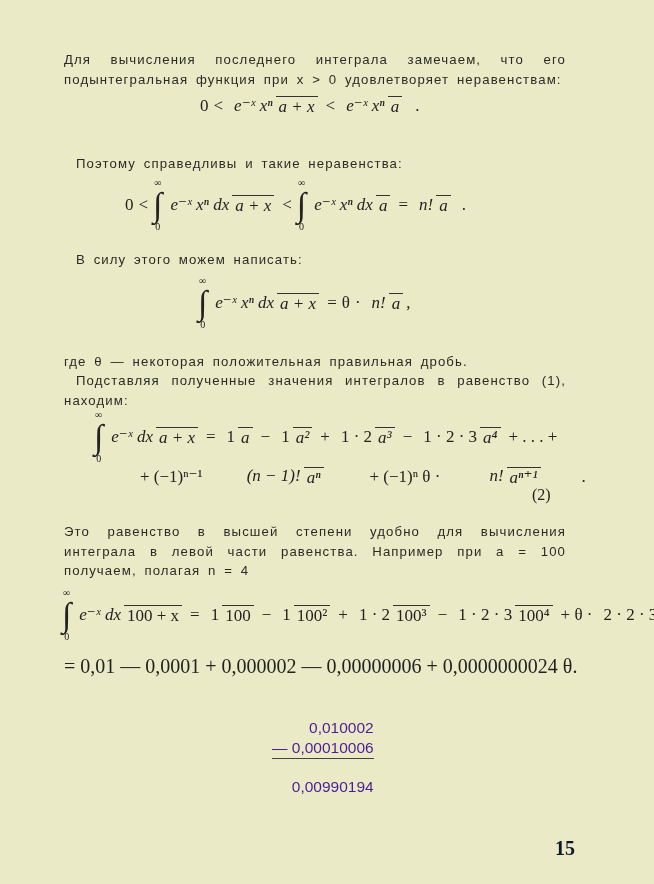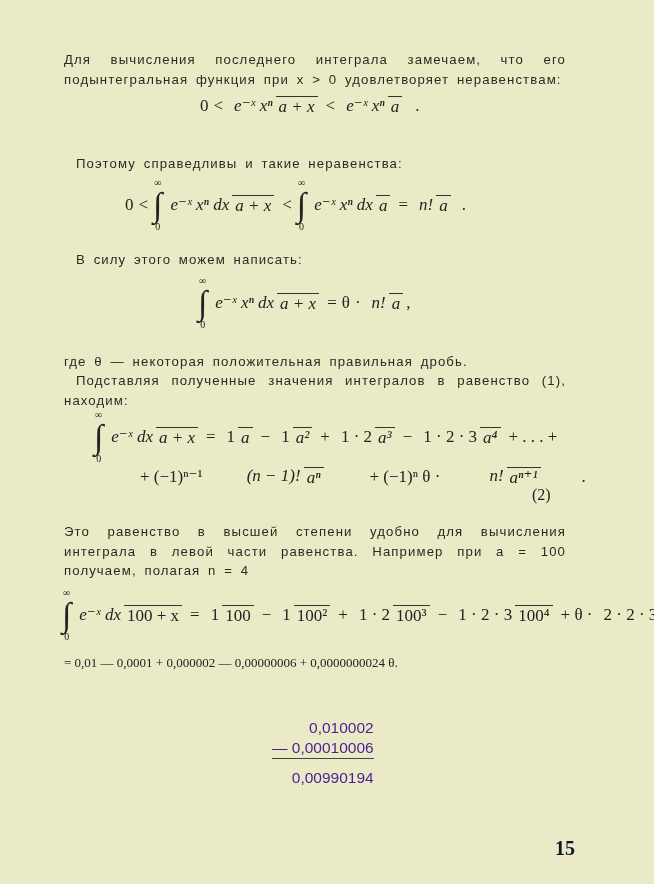--- a/index.html
+++ b/index.html
@@ -194,23 +194,23 @@
         <span class="den">100⁴</span>
       </span>
     <span class="op">+ θ ·</span>
     <span class="frac">
         <span class="num">2 · 2 · 3 · 4</span>
         <span class="den">100⁵</span>
       </span>
     <span class="op">=</span>
   </div>
 
-  <div class="eq" style="left:64px; top:655px; font-size:13px;">= 0,01 — 0,0001 + 0,000002 — 0,00000006 + 0,0000000024 θ.</div>
+  <div class="eq" style="left:64px; top:655px; font-size:20px;">= 0,01 — 0,0001 + 0,000002 — 0,00000006 + 0,0000000024 θ.</div>
 
 
   <div class="sum" style="top:718px;">
     <div>0,010002</div>
     <div>— 0,00010006</div>
-    <div style="border-top:1px solid #444; padding-top:9px;">0,00990194</div>
+    <div style="border-top:1px solid #444; padding-top:18px;">0,00990194</div>
   </div>
 
   <div class="pagenum">15</div>
 </div>
 
 </body></html>

